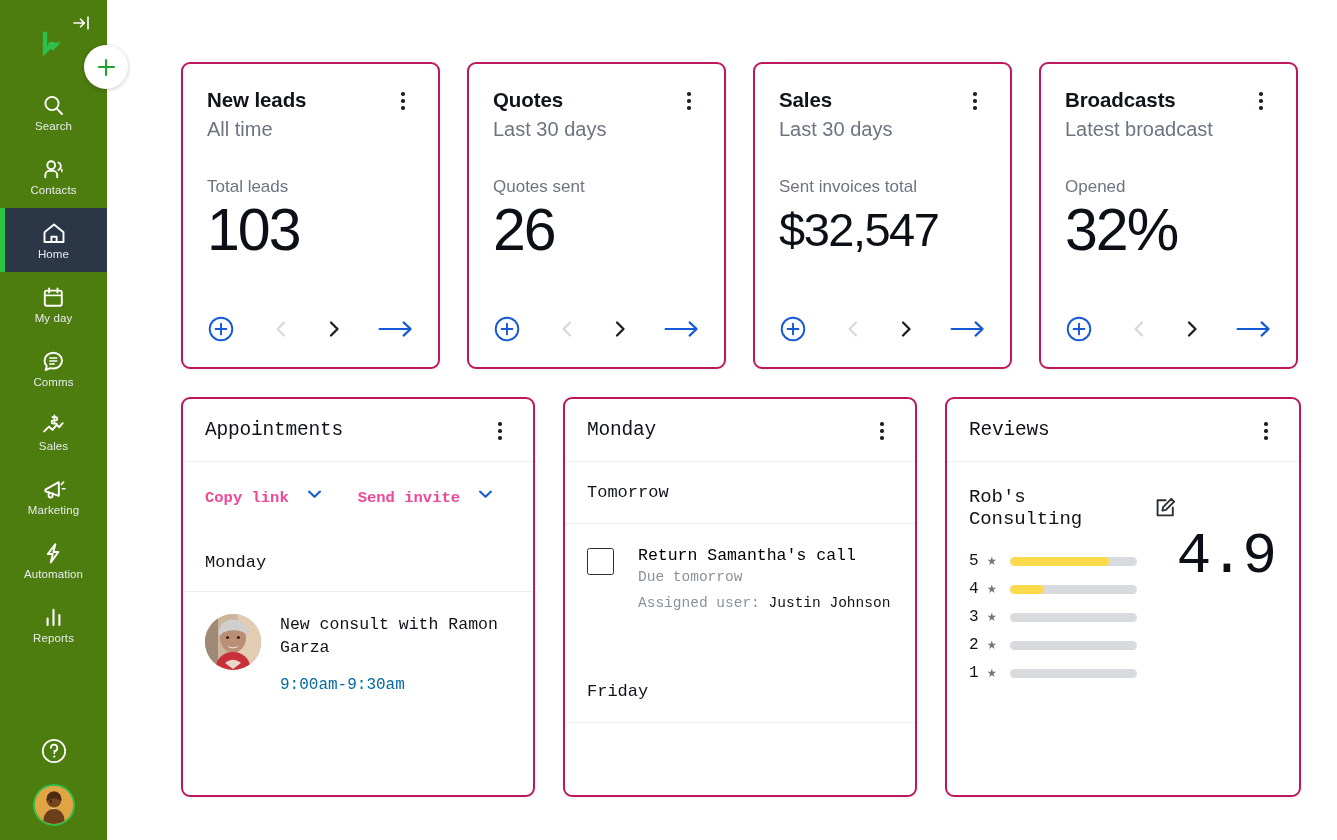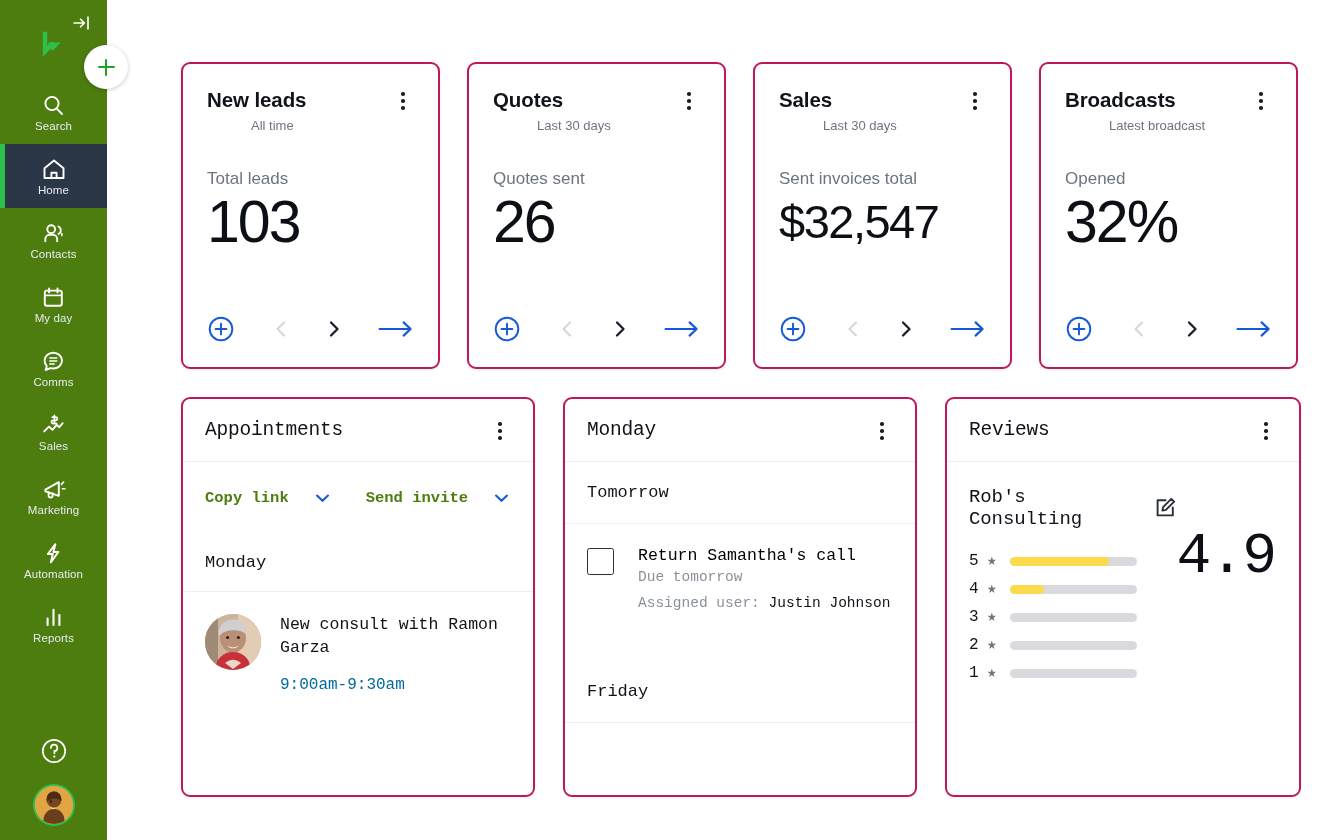--- a/index.html
+++ b/index.html
@@ -100,21 +100,21 @@
 
   
   .kpi {
     width: 259px; height: 307px;
     padding: 24px 24px 0 24px;
     position: relative;
     display: flex; flex-direction: column;
   }
   .kpi-head { display: flex; justify-content: space-between; align-items: flex-start; }
   .kpi-title { font-size: 20.5px; font-weight: 700; color: #10131a; letter-spacing: -.1px; }
-  .kpi-sub { font-size: 13px; color: #6d7480; margin-top: 6px; margin-left: 44px; }
+  .kpi-sub { font-size: 20px; color: #6d7480; margin-top: 6px; }
   .kpi-metric { font-size: 17px; color: #6d7480; margin-top: 36px; }
   .kpi-value {
     font-size: 59px; font-weight: 400; color: #0c0f15;
     letter-spacing: -2px; line-height: 1.08; margin-top: 2px;
     white-space: nowrap;
   }
   .kpi-foot {
     position: absolute; left: 24px; right: 24px; bottom: 24px;
     display: flex; align-items: center;
   }
@@ -140,22 +140,22 @@
     border-bottom: 1px solid #eceef1;
   }
   .wcard-title { font-size: 19.5px; font-weight: 400; color: #10131a; letter-spacing: -.2px; }
 
   
   .appt-actions {
     height: 72px; display: flex; align-items: center; gap: 36px;
     padding: 0 22px;
   }
   .link-btn {
-    display: flex; align-items: center; gap: 26px;
-    color: #4d7c0f; font-size: 15.5px; font-weight: 700; cursor: pointer;
+    display: flex; gap: 18px;
+    color: #ec4899; font-size: 15.5px; font-weight: 700; cursor: pointer;
   }
   .day-label {
     padding: 0 22px; height: 58px; display: flex; align-items: center;
     font-size: 17px; color: #10131a;
     border-bottom: 1px solid #eceef1;
   }
   .appt-row { display: flex; gap: 19px; padding: 22px 22px 0 22px; }
   .appt-photo {
     width: 56px; height: 56px; border-radius: 50%;
     flex: 0 0 56px; overflow: hidden; background: #d9c3ae;
@@ -232,40 +232,40 @@
     <div class="nav-item">
       <span class="nav-icon">
         <svg width="25" height="25" viewBox="0 0 25 25" fill="none">
           <circle cx="11" cy="10.5" r="6.6" stroke="#ffffff" stroke-width="1.9"></circle>
           <path d="M15.8 15.6 21 21" stroke="#ffffff" stroke-width="1.9" stroke-linecap="round"></path>
         </svg>
       </span>
       <span class="nav-label">Search</span>
     </div>
 
-    <div class="nav-item active">
-      <span class="nav-icon">
-        <svg width="26" height="25" viewBox="0 0 26 25" fill="none">
-          <path d="M3.5 11.2 13 3.6l9.5 7.6V21H3.5z" stroke="#ffffff" stroke-width="1.9" stroke-linejoin="round"></path>
-          <path d="M10.4 21v-5.2h5.2V21" stroke="#ffffff" stroke-width="1.9" stroke-linejoin="round"></path>
-        </svg>
-      </span>
-      <span class="nav-label">Home</span>
-    </div>
-
     <div class="nav-item">
       <span class="nav-icon">
         <svg width="26" height="25" viewBox="0 0 26 25" fill="none">
           <circle cx="10.2" cy="8.2" r="3.9" stroke="#ffffff" stroke-width="1.9"></circle>
           <path d="M4.3 20.2v-2.1a4.3 4.3 0 0 1 4.3-4.3h3.3a4.3 4.3 0 0 1 4.3 4.3v2.1" stroke="#ffffff" stroke-width="1.9" stroke-linecap="round"></path>
           <path d="M17.4 5.4a4.2 4.2 0 0 1 0 7.6" stroke="#ffffff" stroke-width="1.7" stroke-linecap="round"></path>
           <path d="M20.8 12.6v2" stroke="#ffffff" stroke-width="1.6" stroke-linecap="round"></path>
         </svg>
       </span>
       <span class="nav-label">Contacts</span>
+    </div>
+
+    <div class="nav-item active">
+      <span class="nav-icon">
+        <svg width="26" height="25" viewBox="0 0 26 25" fill="none">
+          <path d="M3.5 11.2 13 3.6l9.5 7.6V21H3.5z" stroke="#ffffff" stroke-width="1.9" stroke-linejoin="round"></path>
+          <path d="M10.4 21v-5.2h5.2V21" stroke="#ffffff" stroke-width="1.9" stroke-linejoin="round"></path>
+        </svg>
+      </span>
+      <span class="nav-label">Home</span>
     </div>
 
     <div class="nav-item">
       <span class="nav-icon">
         <svg width="25" height="25" viewBox="0 0 25 25" fill="none">
           <rect x="3.8" y="5.6" width="17" height="15.2" rx="2" stroke="#ffffff" stroke-width="1.9"></rect>
           <path d="M8.1 3.4v4M16.5 3.4v4" stroke="#ffffff" stroke-width="1.9" stroke-linecap="round"></path>
           <path d="M3.8 10.4h17" stroke="#ffffff" stroke-width="1.6"></path>
         </svg>
       </span>

